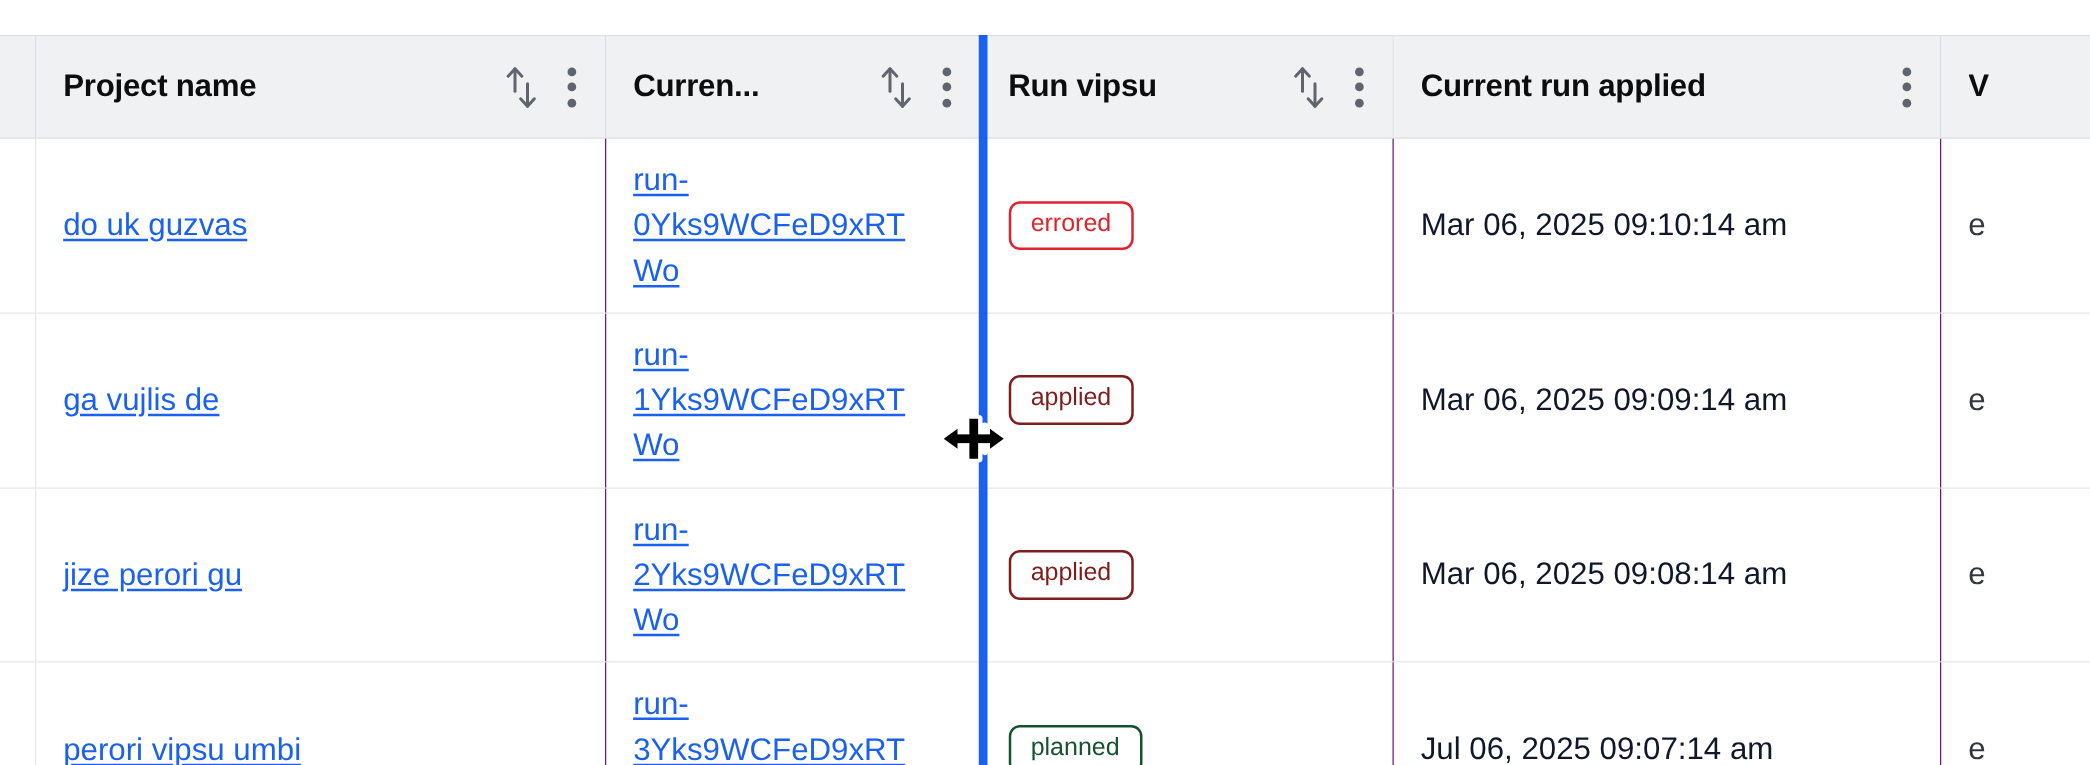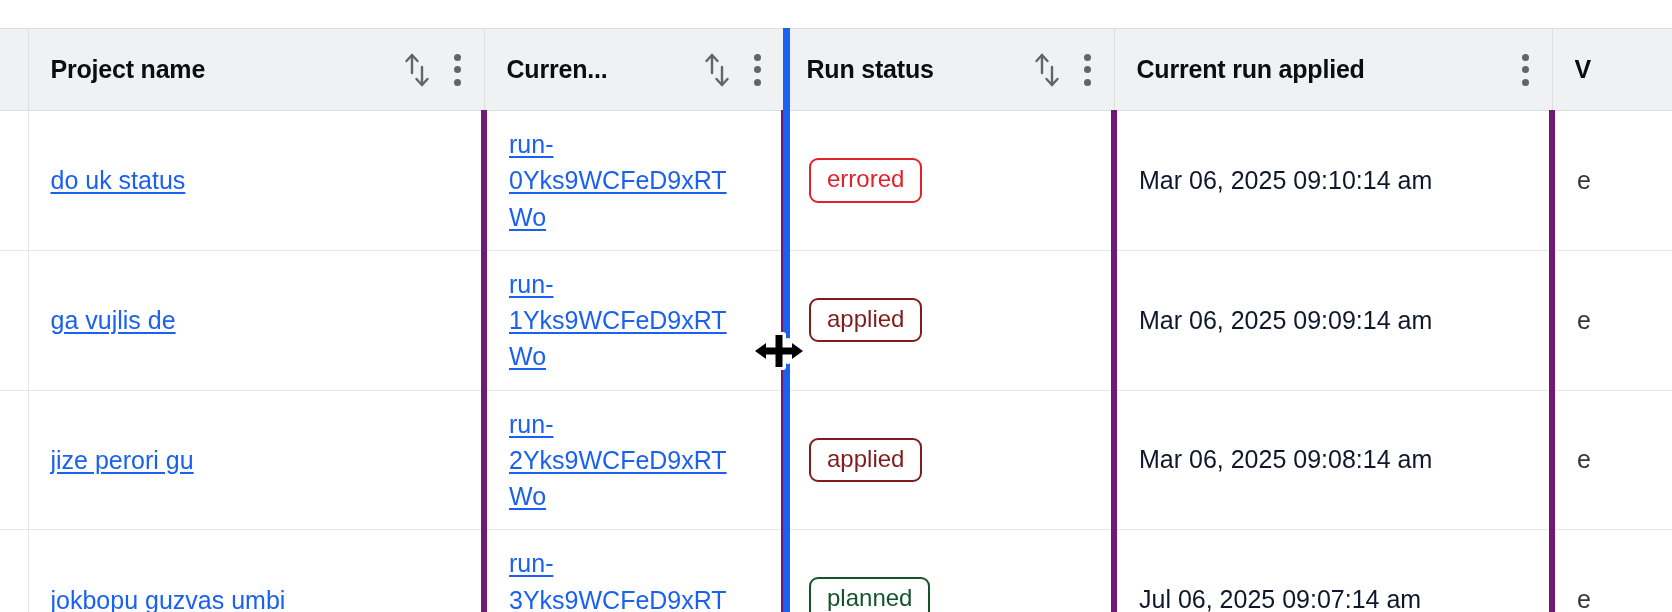--- a/index.html
+++ b/index.html
@@ -107,21 +107,21 @@
     width: 7px; height: 7px;
     border-radius: 50%;
     background: #60646c;
   }
 
   
   tbody tr { height: 128px; }
   tbody td {
     background: #ffffff;
     border-bottom: 1px solid #e4e6e9;
-    border-right: 6px solid #701a75;
+    border-right: 1px solid #701a75;
     padding: 15px 22px;
     vertical-align: middle;
     font-size: 25px;
     color: #32383f;
     overflow: hidden;
   }
   tbody td.gutter {
     border-right: 1px solid #e4e6e9;
   }
 
@@ -140,21 +140,21 @@
   }
 
   .ts { white-space: nowrap; color: #0f172a; }
 
   
   .pill {
     display: inline-block;
     border: 2px solid currentColor;
     border-radius: 9px;
     padding: 5px 16px 7px 16px;
-    font-size: 24px;
+    font-size: 20px;
     line-height: 1.18;
     background: transparent;
     white-space: nowrap;
   }
   .pill.errored  { color: #e0222c; }
   .pill.applied  { color: #7f1d1d; }
   .pill.planned  { color: #14532d; }
 
   
   .resize-line {
@@ -242,21 +242,21 @@
                   <i></i>
                     <i></i>
                     <i></i>
                 </span>
               </span>
             </div>
           </th>
 
           <th>
             <div class="th-inner">
-              <span class="th-label">Run status</span>
+              <span class="th-label">Run vipsu</span>
               <span class="th-icons">
                 <span class="sort-icon">
                   <svg width="30" height="38" viewBox="0 0 30 38" aria-hidden="true">
                     <g stroke="#60646c" stroke-width="2.4" fill="none" stroke-linecap="round" stroke-linejoin="round">
                       <line x1="10" y1="4" x2="10" y2="22"></line>
                       <polyline points="4.5,10 10,4 15.5,10"></polyline>
                       <line x1="20" y1="16" x2="20" y2="34"></line>
                       <polyline points="14.5,28 20,34 25.5,28"></polyline>
                     </g>
                   </svg>
@@ -289,21 +289,21 @@
             </div>
           </th>
         </tr>
       </thead>
 
       <tbody>
 
         <tr>
           <td class="gutter"></td>
           <td>
-            <a class="cell-link">do uk status</a>
+            <a class="cell-link">do uk guzvas</a>
           </td>
           <td>
             <a class="cell-link wrapped">run-0Yks9WCFeD9xRTWo</a>
           </td>
           <td>
             <span class="pill errored">errored</span>
           </td>
           <td>
             <span class="ts">Mar 06, 2025 09:10:14 am</span>
           </td>
@@ -346,21 +346,21 @@
             <span class="ts">Mar 06, 2025 09:08:14 am</span>
           </td>
           <td>
             <span>e</span>
           </td>
         </tr>
 
         <tr>
           <td class="gutter"></td>
           <td>
-            <a class="cell-link">jokbopu guzvas umbi</a>
+            <a class="cell-link">perori vipsu umbi</a>
           </td>
           <td>
             <a class="cell-link wrapped">run-3Yks9WCFeD9xRTWo</a>
           </td>
           <td>
             <span class="pill planned">planned</span>
           </td>
           <td>
             <span class="ts">Jul 06, 2025 09:07:14 am</span>
           </td>

